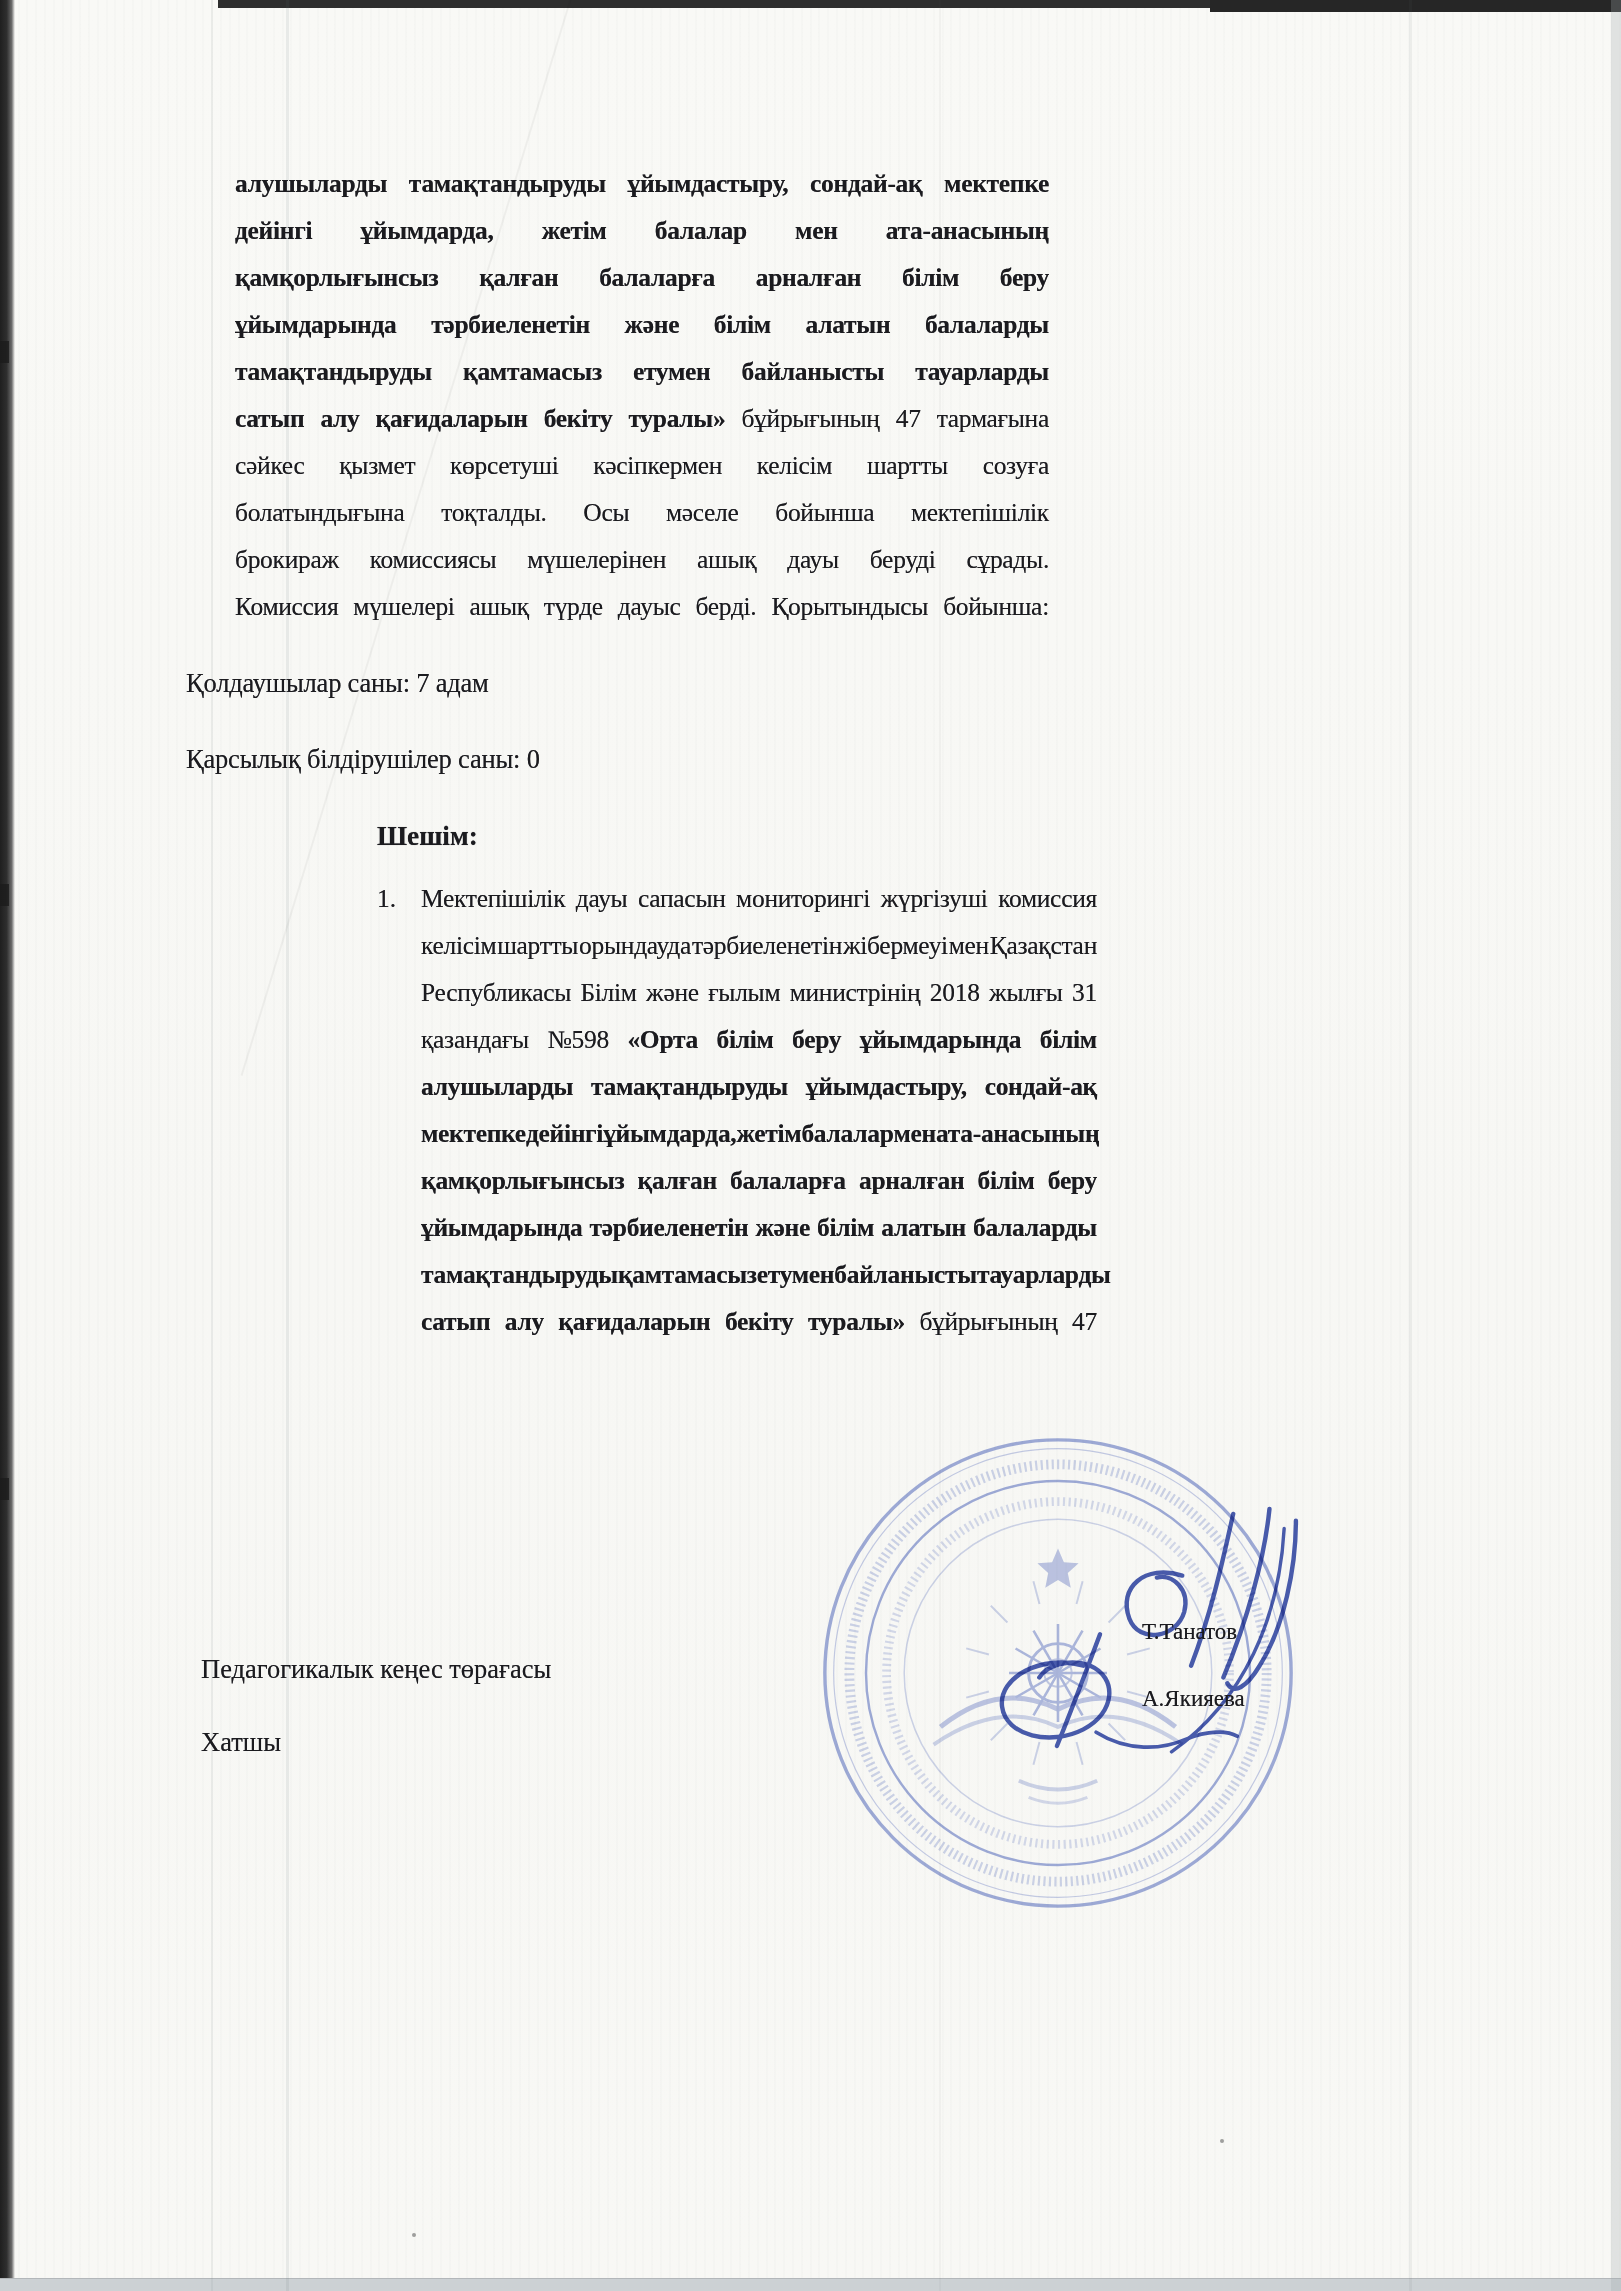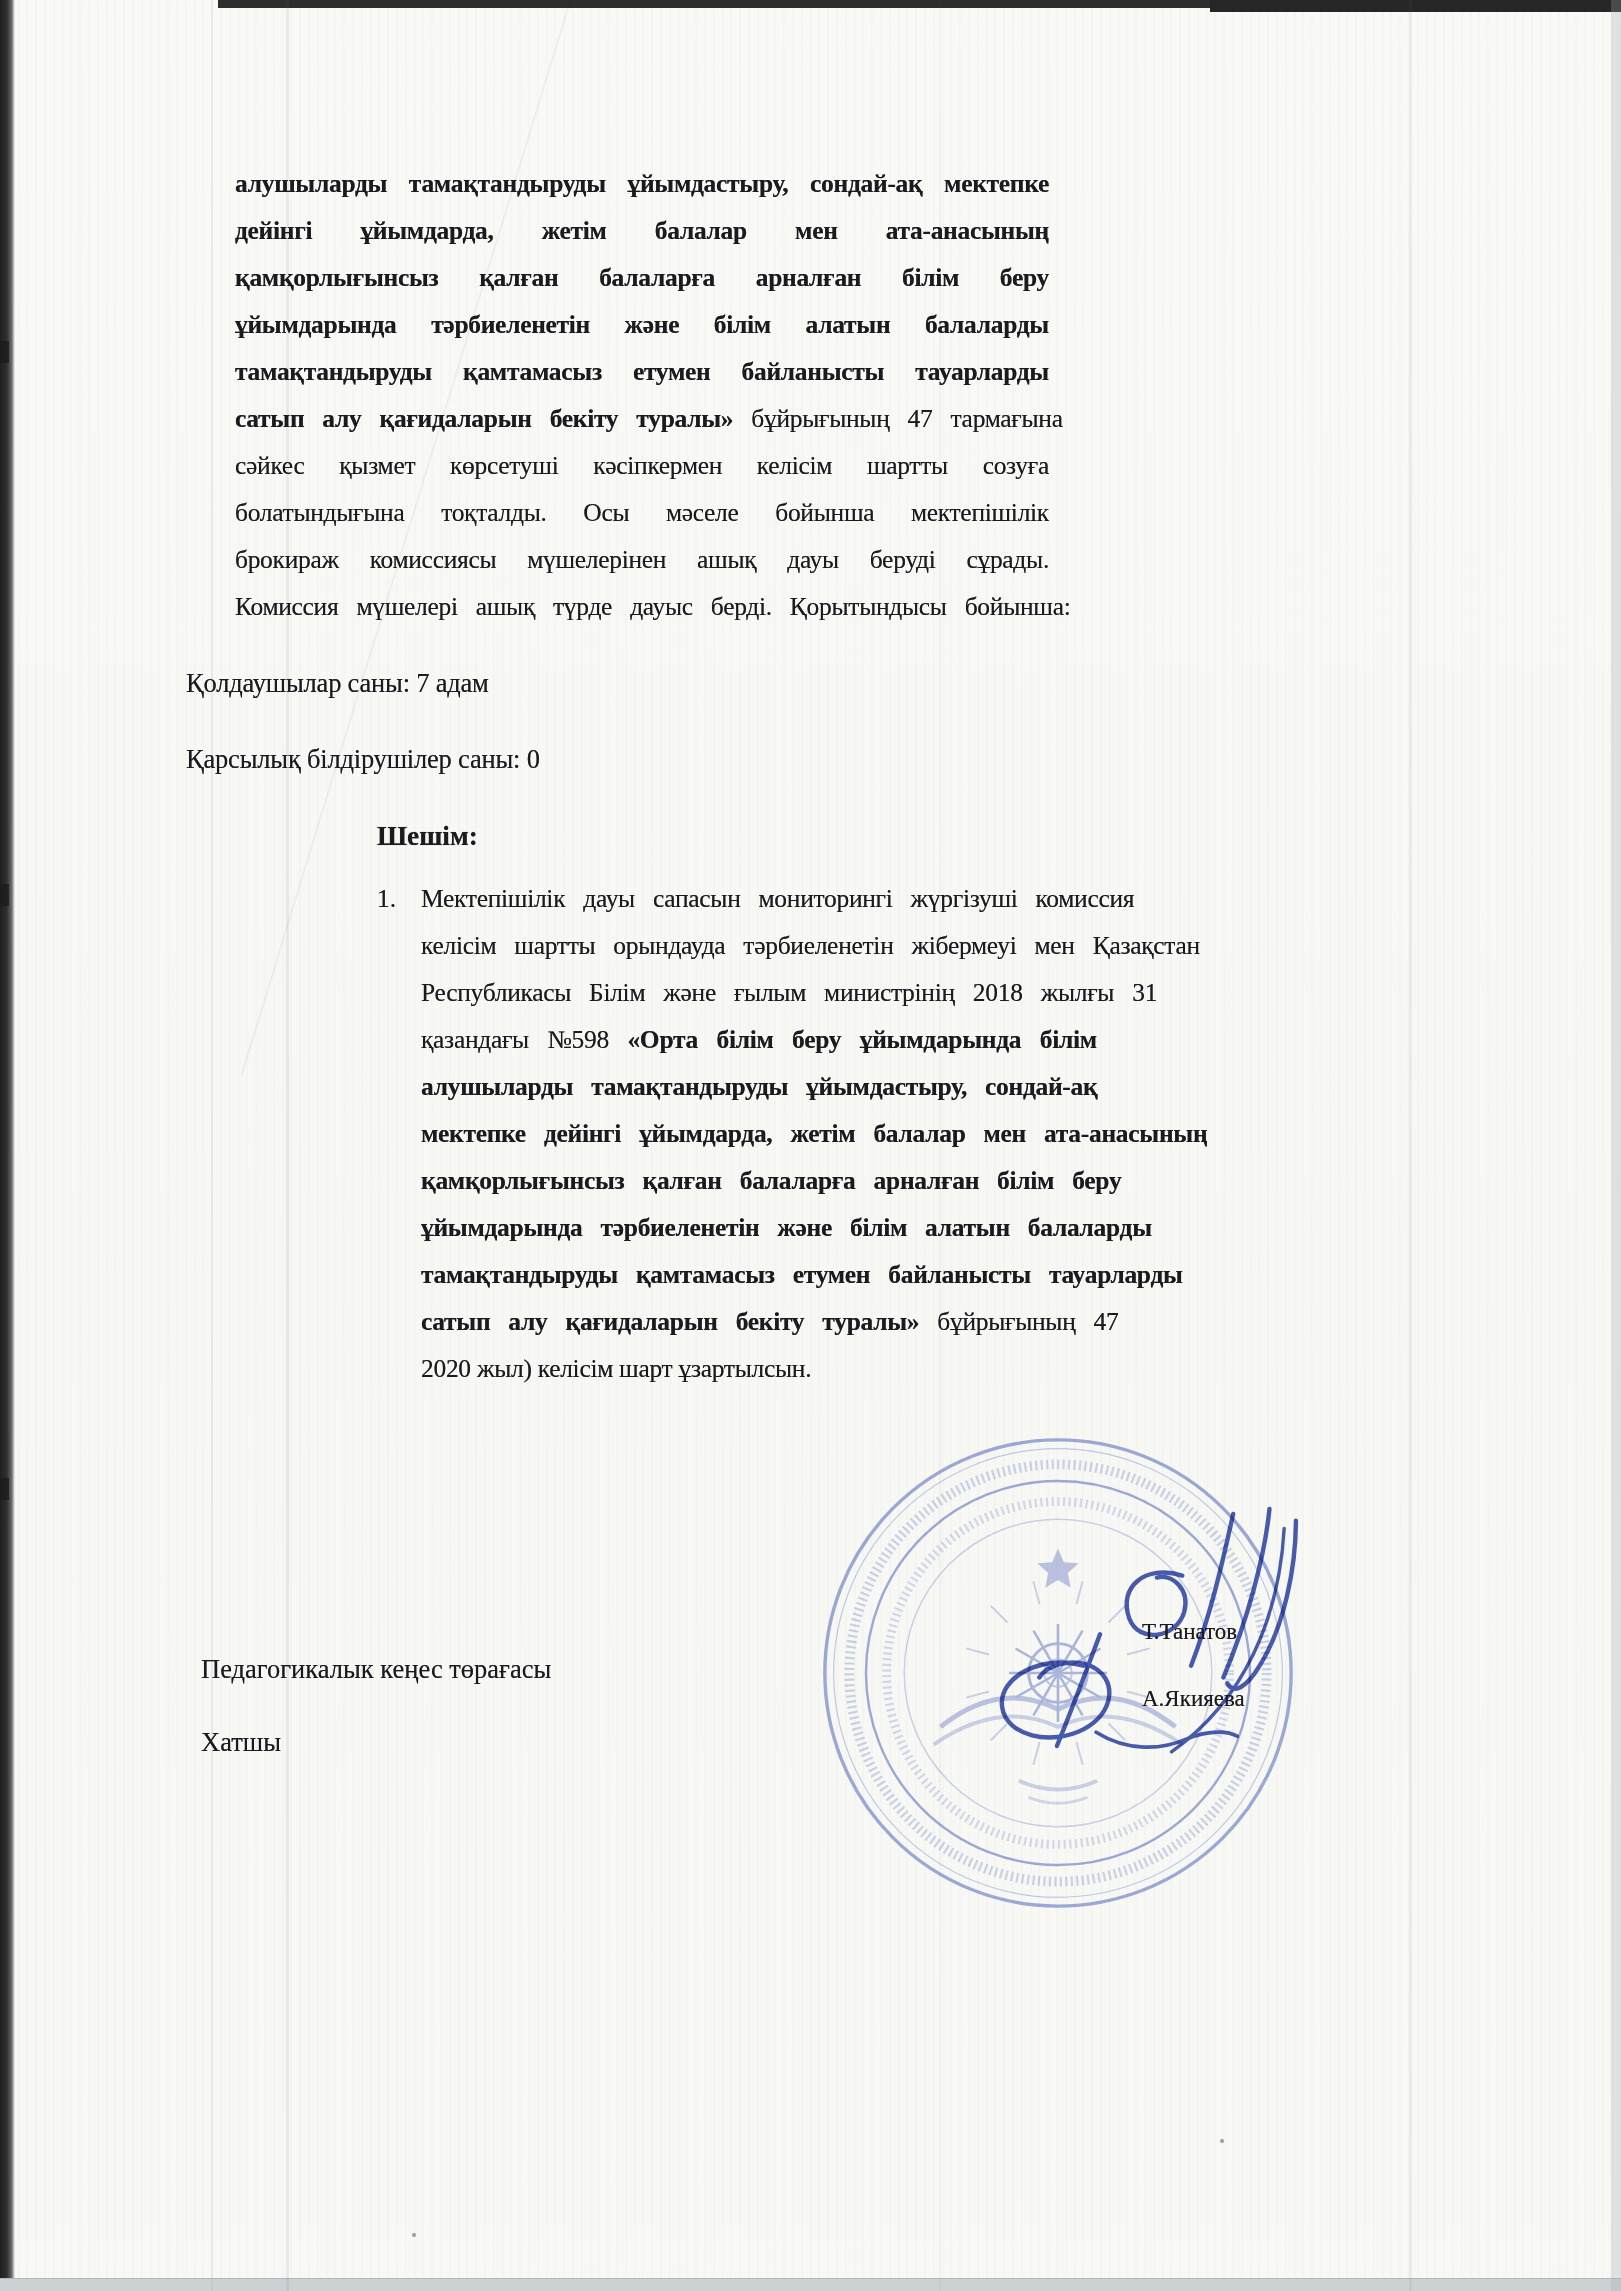--- a/index.html
+++ b/index.html
@@ -27,21 +27,21 @@
     transform:rotate(17deg);transform-origin:top left;}
   .streak{position:absolute;top:0;height:100%;}
   .speck{position:absolute;width:3.9px;height:3.9px;border-radius:50%;background:#555;opacity:.55;}
   
   .ghost{position:absolute;height:22.5px;border-radius:2px;filter:blur(1.6px);
     background:repeating-linear-gradient(90deg,#5e706a0 0 var(--a,35px),rgba(0,0,0,0) var(--a,35px) var(--b,49px));}
   
   .doc-text{position:absolute;font-size:25.5px;letter-spacing:-0.3px;
     text-shadow:0 0 0.6px rgba(10,10,20,0.6);}
   .tline{height:47px;line-height:47px;white-space:pre;}
-  .tline.j{display:flex;justify-content:space-between;white-space:normal;gap:18px;}
+  .tline.j{display:flex;justify-content:space-between;white-space:normal;}
   .tline.j span{white-space:pre;}
   .b{font-weight:bold;}
   .para-main{left:235px;top:160px;width:814px;}
   .vote-line{position:absolute;left:186px;font-size:26.5px;letter-spacing:-0.2px;
     text-shadow:0 0 0.6px rgba(10,10,20,0.6);}
   .decision-heading{position:absolute;left:377px;top:821px;font-size:27.4px;font-weight:bold;
     text-shadow:0 0 0.7px rgba(10,10,20,0.7);}
   .item-number{position:absolute;left:377px;top:875px;font-size:25.5px;line-height:47px;
     text-shadow:0 0 0.6px rgba(10,10,20,0.6);}
   .item-block{left:421px;top:875px;width:676px;}
@@ -340,21 +340,20 @@
       </div>
       <div class="tline j">
         <span class="b">сатып</span>
         <span class="b">алу</span>
         <span class="b">қағидаларын</span>
         <span class="b">бекіту</span>
         <span class="b">туралы»</span>
         <span>бұйрығының</span>
         <span>47</span>
       </div>
-      <div class="tline"><span>2020 жыл) келісім шарт ұзартылсын.</span></div>
     </div>
 
   <div class="sig-role" style="top:1654px">Педагогикалык кеңес төрағасы</div>
   <div class="sig-role" style="top:1727px">Хатшы</div>
   <div class="sig-name" style="top:1619px">Т.Танатов</div>
   <div class="sig-name" style="top:1686px">А.Якияева</div>
 
 </div>
 
 

